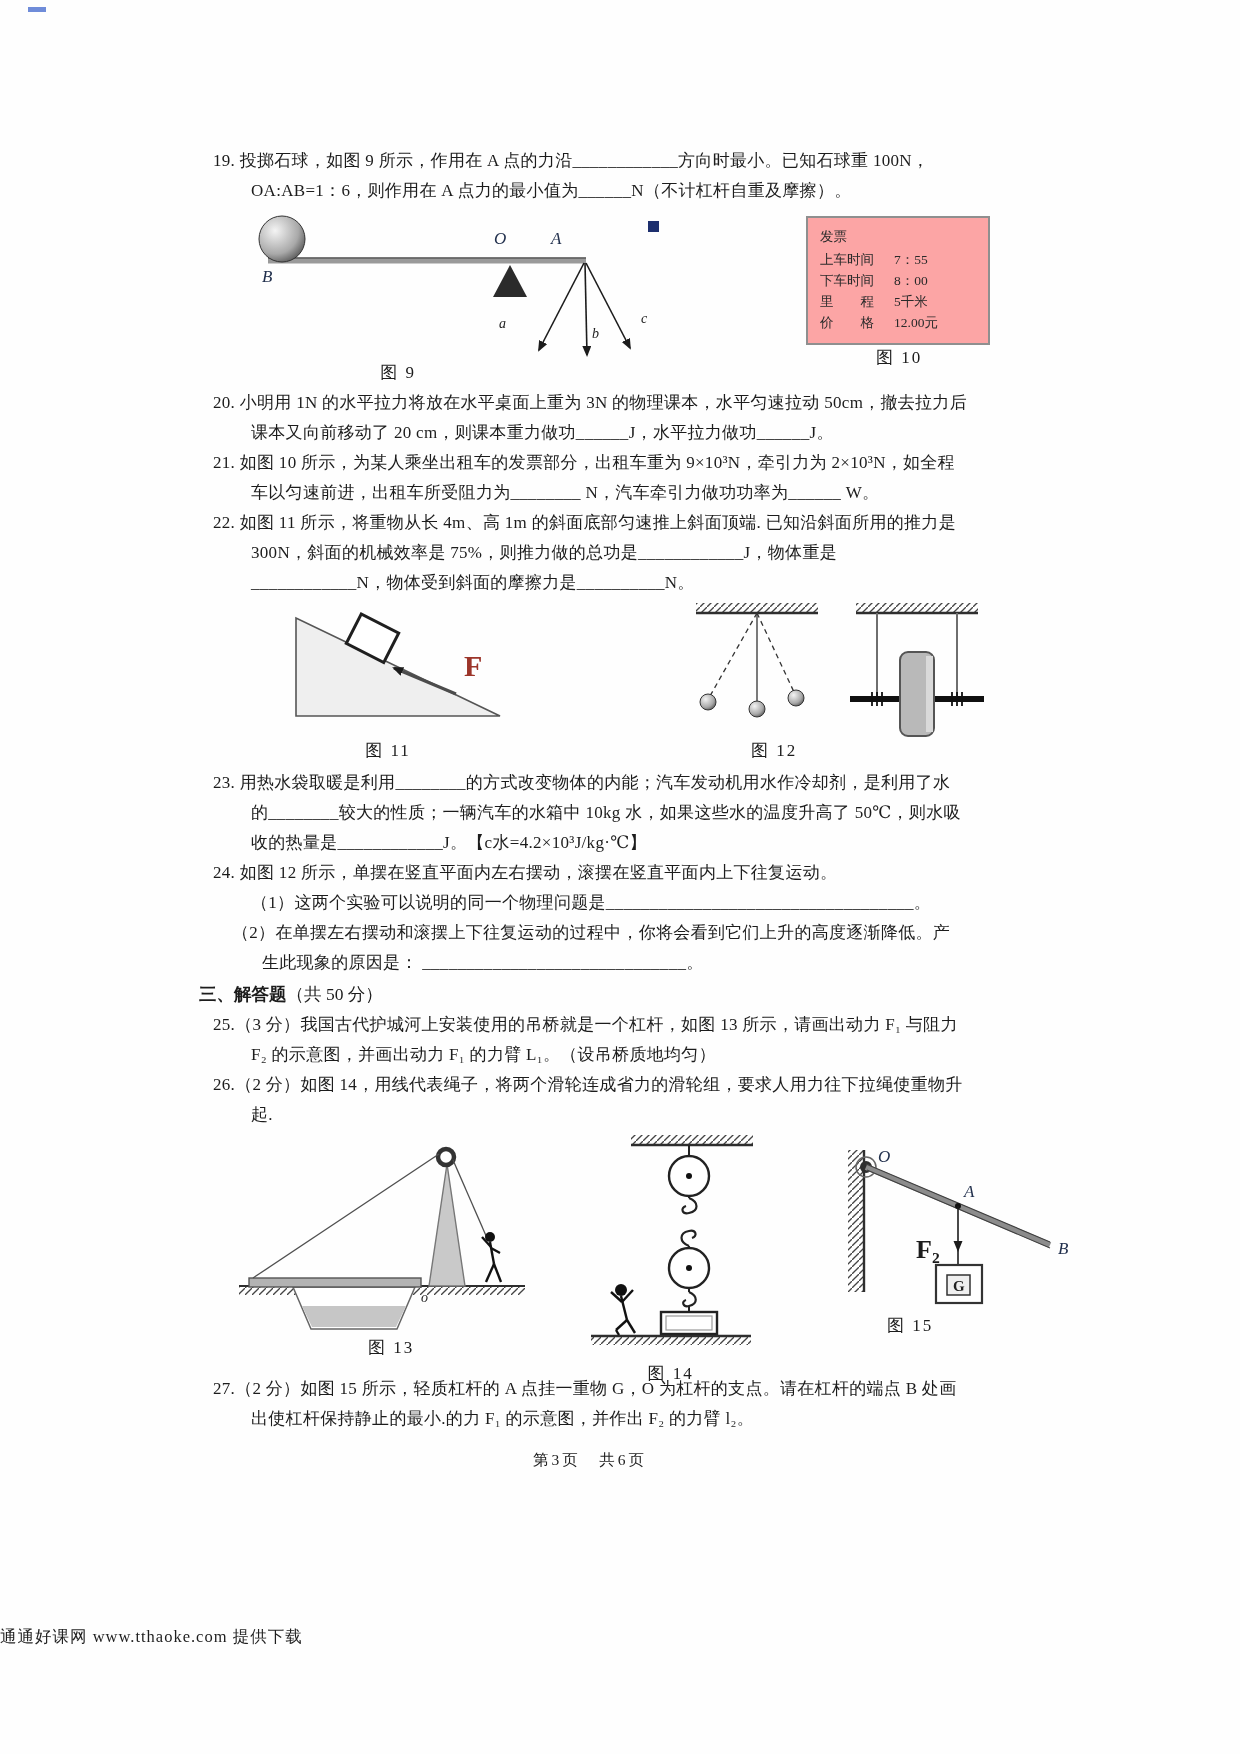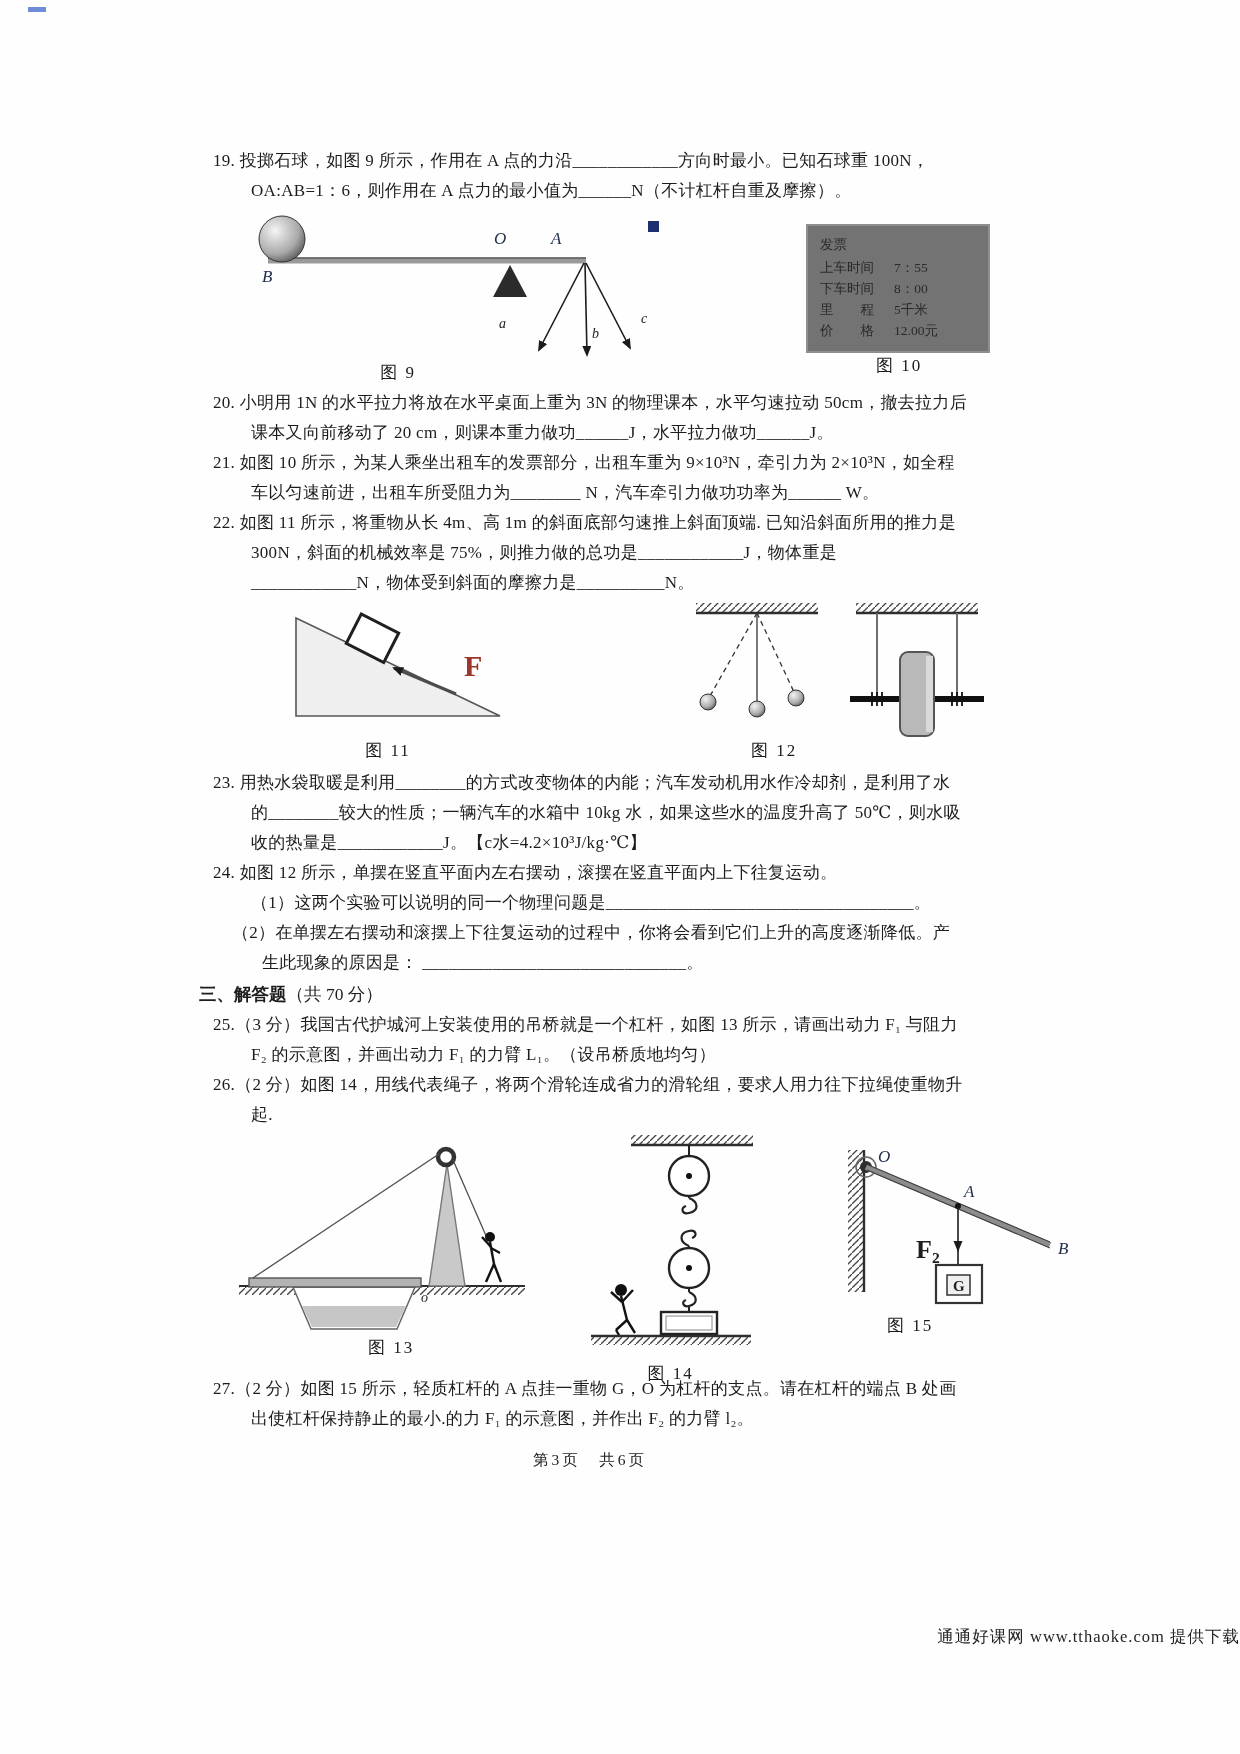--- a/index.html
+++ b/index.html
@@ -17,28 +17,28 @@
   .sec { margin:1px 0 1px -14px; font-size:17.5px; line-height:30px; }
   .sec .b { font-weight:bold; }
   .figrow { display:flex; }
   .figrow1 { margin:4px 0 2px 35px; gap:118px; height:176px; }
   .figrow2 { margin:2px 0 2px 55px; gap:16px; height:166px; }
   .figrow3 { margin:4px 0 2px 18px; gap:42px; height:238px; align-items:flex-start; }
   .figbox { display:flex; flex-direction:column; }
   .figcap { text-align:center; font-size:17px; line-height:24px; margin-top:1px; letter-spacing:2px; }
   .figcap9 { width:300px; }
   .receipt {
-    width:162px; border:2px solid #8f8f8f; padding:8px 6px 10px 12px; margin-top:14px;
-    font-size:13.5px; line-height:21px; color:#2a2a2a; background:#737373;
+    width:162px; border:2px solid #8f8f8f; padding:8px 6px 10px 12px; margin-top:6px;
+    font-size:13.5px; line-height:21px; color:#2a2a2a; background:#fca5a5;
   }
   .receipt .title { margin-bottom:2px; }
   .receipt .row { display:flex; }
   .receipt .k { width:74px; }
   .footer { text-align:center; font-size:15.5px; margin-top:16px; letter-spacing:3px; }
-  .watermark { position:absolute; left:0; top:1626px; width:100%; text-align:right;
+  .watermark { position:absolute; left:0; top:1626px; width:100%; text-align:left;
     font-size:16.5px; color:#1e1e1e; letter-spacing:1px; }
   svg text { font-family:"Liberation Serif","DejaVu Serif",serif; }
   .ptlabel { font-style:italic; font-size:17px; fill:#22304d; }
   .ptsmall { font-style:italic; font-size:14px; fill:#222; }
 </style>
 </head>
 <body>
 
 <div class="sheet">
   <div class="artifact-top"></div>
@@ -151,21 +151,21 @@
         <div class="figcap" style="width:200px;margin-left:30px">图 12</div>
       </div>
     </div>
 
     <p class="q">23. 用热水袋取暖是利用________的方式改变物体的内能；汽车发动机用水作冷却剂，是利用了水的________较大的性质；一辆汽车的水箱中 10kg 水，如果这些水的温度升高了 50℃，则水吸收的热量是____________J。【c水=4.2×10³J/kg·℃】</p>
     <p class="q">24. 如图 12 所示，单摆在竖直平面内左右摆动，滚摆在竖直平面内上下往复运动。</p>
     <p class="q sub1">（1）这两个实验可以说明的同一个物理问题是___________________________________。</p>
     <p class="q sub2">（2）在单摆左右摆动和滚摆上下往复运动的过程中，你将会看到它们上升的高度逐渐降低。产生此现象的原因是： ______________________________。</p>
 
     <p class="sec">
-      <span class="b">三、解答题</span><span>（共 70 分）</span>
+      <span class="b">三、解答题</span><span>（共 50 分）</span>
     </p>
 
     <p class="q">25.（3 分）我国古代护城河上安装使用的吊桥就是一个杠杆，如图 13 所示，请画出动力 F₁ 与阻力 F₂ 的示意图，并画出动力 F₁ 的力臂 L₁。（设吊桥质地均匀）</p>
     <p class="q">26.（2 分）如图 14，用线代表绳子，将两个滑轮连成省力的滑轮组，要求人用力往下拉绳使重物升起.</p>
 
     <div class="figrow figrow3">
       <div class="figbox">
         <svg width="300" height="198" viewBox="0 0 300 198">
           <rect x="8" y="152" width="286" height="9" fill="url(#hatch)"></rect>
           <line x1="8" y1="152" x2="294" y2="152" stroke="#2e2e2e" stroke-width="2"></line>

